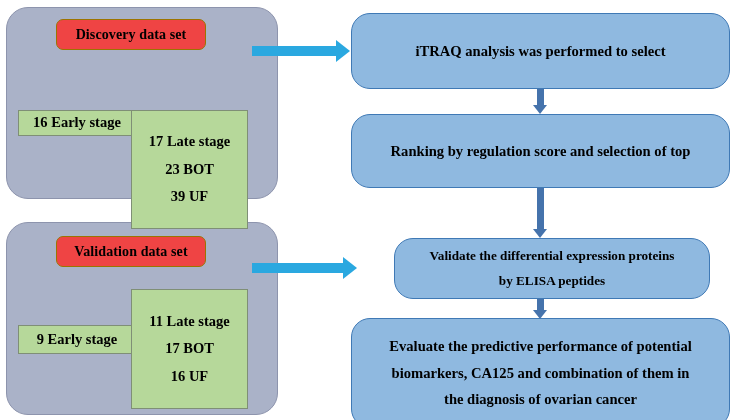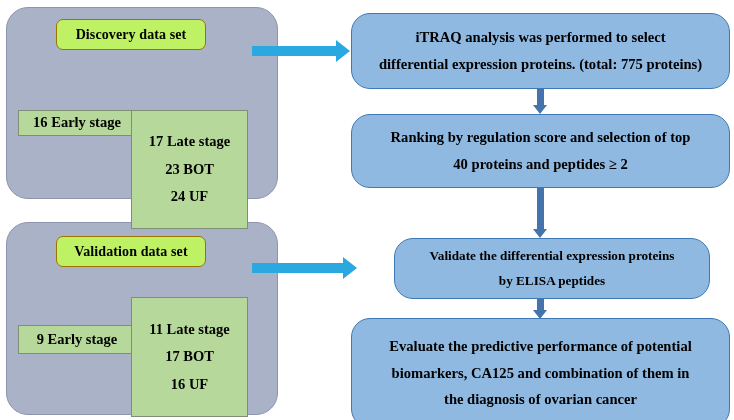--- a/index.html
+++ b/index.html
@@ -21,21 +21,21 @@
     position: absolute;
     background: #aab2c8;
     border: 1px solid #8d94ad;
     border-radius: 22px;
     box-sizing: border-box;
   }
 
   
   .chip {
     position: absolute;
-    background: #bef264;
+    background: #ef4444;
     border: 1px solid #9c7400;
     border-radius: 7px;
     box-sizing: border-box;
     display: flex;
     align-items: center;
     justify-content: center;
     color: #000000;
     font-weight: bold;
     font-size: 14px;
     letter-spacing: 0.1px;
@@ -134,63 +134,61 @@
 
   <div class="chip" style="left:56px; top:19px; width:150px; height:31px;">Discovery data set</div>
 
   <div class="green early" style="left:18px; top:110px; width:118px; height:26px;">
     <span>16 Early stage</span>
   </div>
 
   <div class="green late" style="left:131px; top:66px; width:117px; height:119px;margin-top:44px;">
     <span>17 Late stage</span>
     <span>23 BOT</span>
-    <span>24 UF</span>
+    <span>39 UF</span>
   </div>
 
   <div class="panel" style="left:6px; top:222px; width:272px; height:193px;"></div>
 
   <div class="chip" style="left:56px; top:236px; width:150px; height:31px;">Validation data set</div>
 
   <div class="green early" style="left:18px; top:325px; width:118px; height:29px;">
     <span>9 Early stage</span>
   </div>
 
-  <div class="green late" style="left:131px; top:297px; width:117px; height:120px;">
+  <div class="green late" style="left:131px; top:289px; width:117px; height:120px;">
     <span>11 Late stage</span>
     <span>17 BOT</span>
     <span>16 UF</span>
   </div>
 
   <div class="harrow" style="left:252px; top:40px; width:98px;">
     <div class="shaft" style="width:84px;"></div>
     <div class="head"></div>
   </div>
 
   <div class="harrow" style="left:252px; top:257px; width:105px;">
     <div class="shaft" style="width:91px;"></div>
     <div class="head"></div>
   </div>
 
   <div class="procbox" style="left:351px; top:13px; width:379px; height:76px;">
     <div>
       <div>iTRAQ analysis was performed to select</div>
-      <div>differential expression proteins. (total: 775 proteins)</div>
     </div>
   </div>
 
   <div class="varrow" style="left:533px; top:89px; height:25px;">
     <div class="shaft" style="height:16px;"></div>
     <div class="head" style="top:16px;"></div>
   </div>
 
   <div class="procbox" style="left:351px; top:114px; width:379px; height:74px;">
     <div>
       <div>Ranking by regulation score and selection of top</div>
-      <div>40 proteins and peptides ≥ 2</div>
     </div>
   </div>
 
   <div class="varrow" style="left:533px; top:188px; height:50px;">
     <div class="shaft" style="height:41px;"></div>
     <div class="head" style="top:41px;"></div>
   </div>
 
   <div class="procbox small" style="left:394px; top:238px; width:316px; height:61px;">
     <div>

